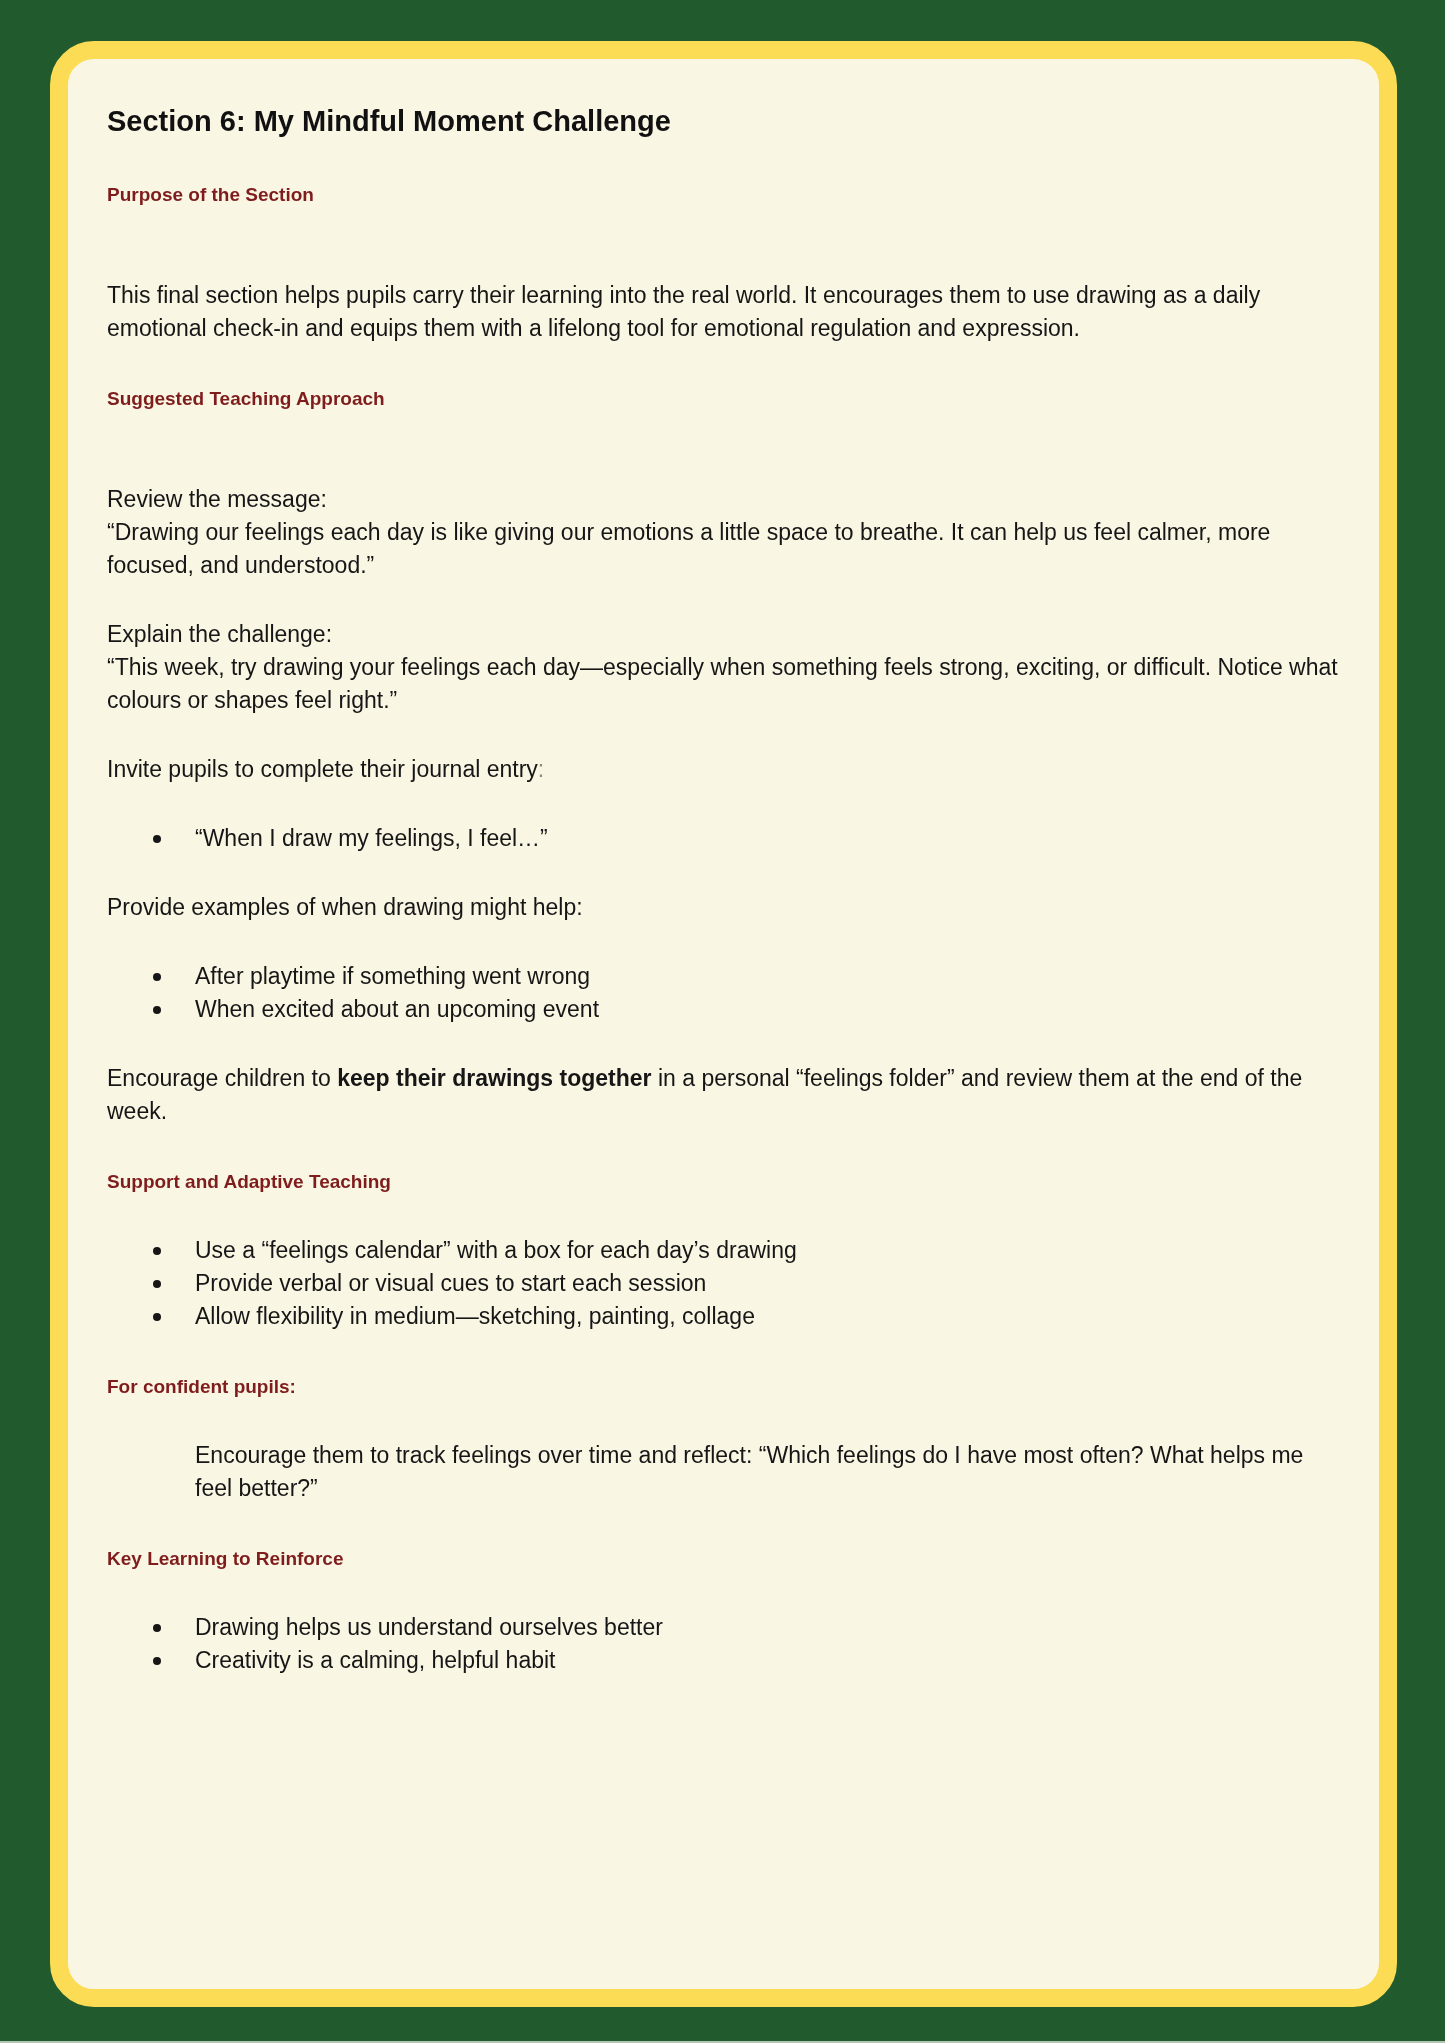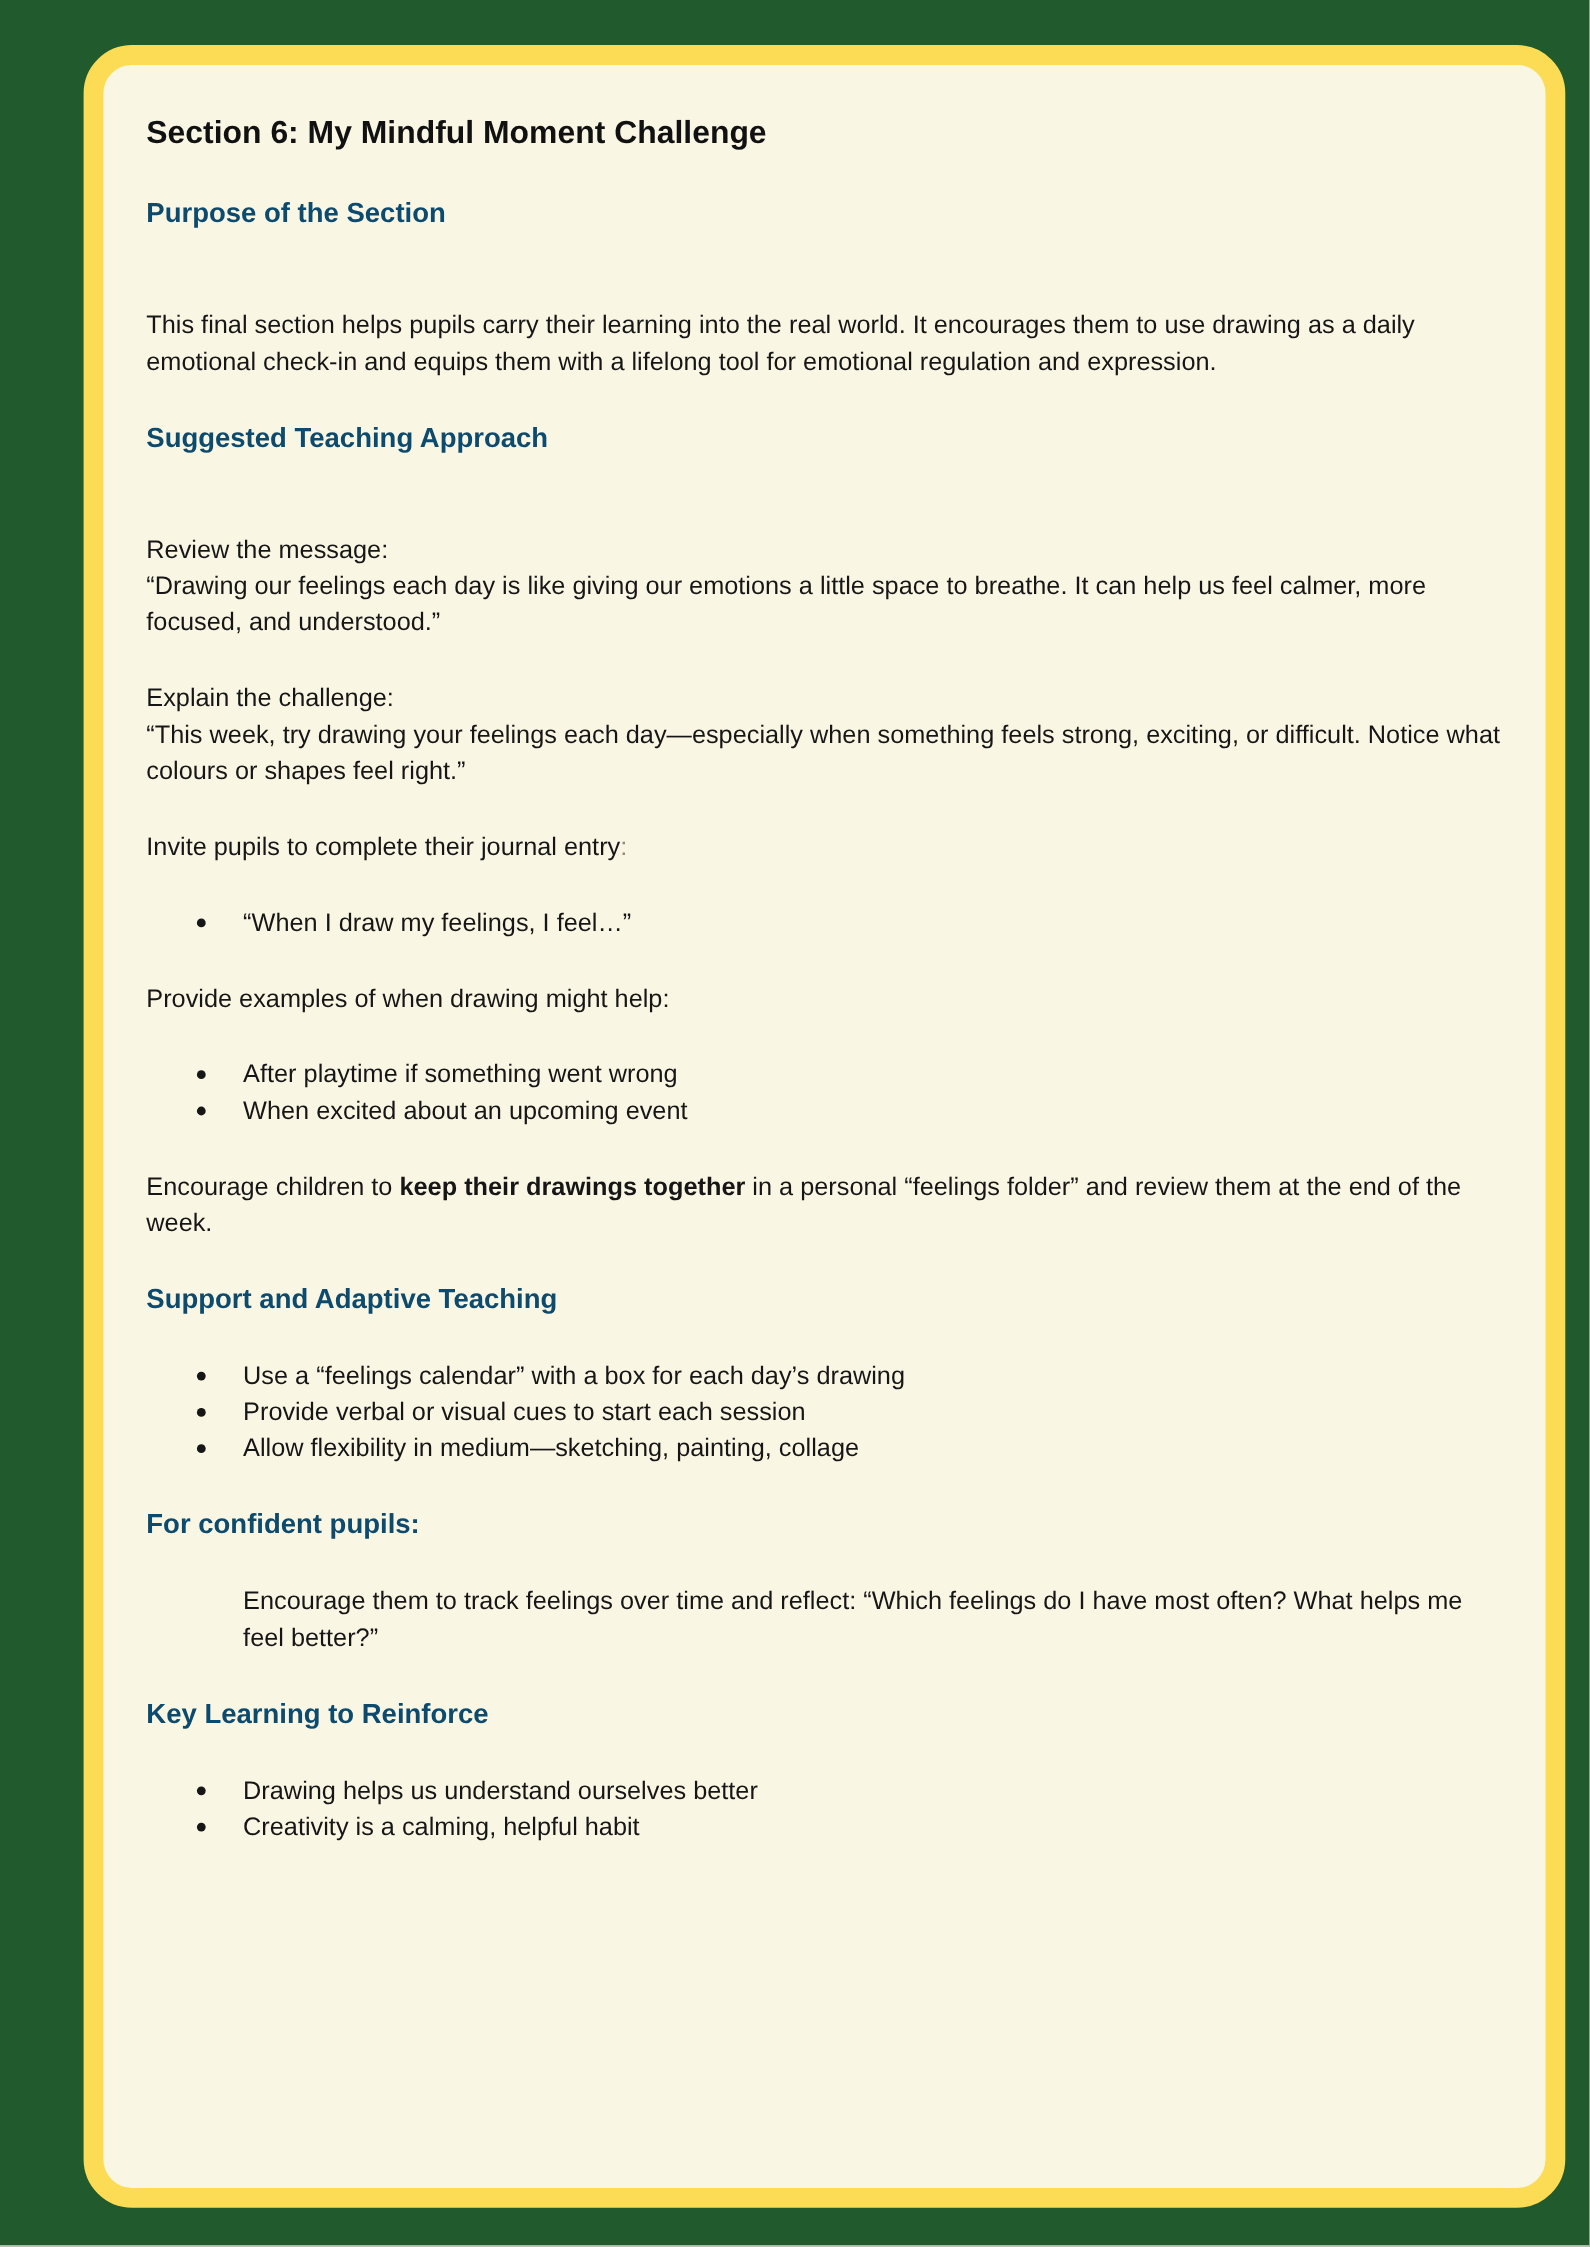--- a/index.html
+++ b/index.html
@@ -14,41 +14,40 @@
   .card {
     position: absolute;
     left: 50px;
     top: 41px;
     width: 1347px;
     height: 1966px;
     box-sizing: border-box;
     background: #faf6e4;
     border: 18px solid #fcdc55;
     border-radius: 44px;
-    margin-left: 26px;
   }
   .content {
     padding: 44px 34px 0 39px;
     color: #161616;
     font-size: 23px;
     line-height: 33px;
   }
   h1 {
     margin: 0;
     font-size: 29px;
     line-height: 36px;
     font-weight: bold;
     color: #111111;
   }
   h2 {
     margin: 37px 0 0 0;
-    font-size: 25px;
+    font-size: 19px;
     line-height: 33px;
     font-weight: bold;
-    color: #0c4a6e;
+    color: #7f1d1d;
   }
   h1 + h2 { margin-top: 39px; }
   p { margin: 36px 0 0 0; }
   .gap-lg { margin-top: 68px; }
   ul {
     list-style: none;
     margin: 36px 0 0 0;
     padding: 0;
   }
   li {

